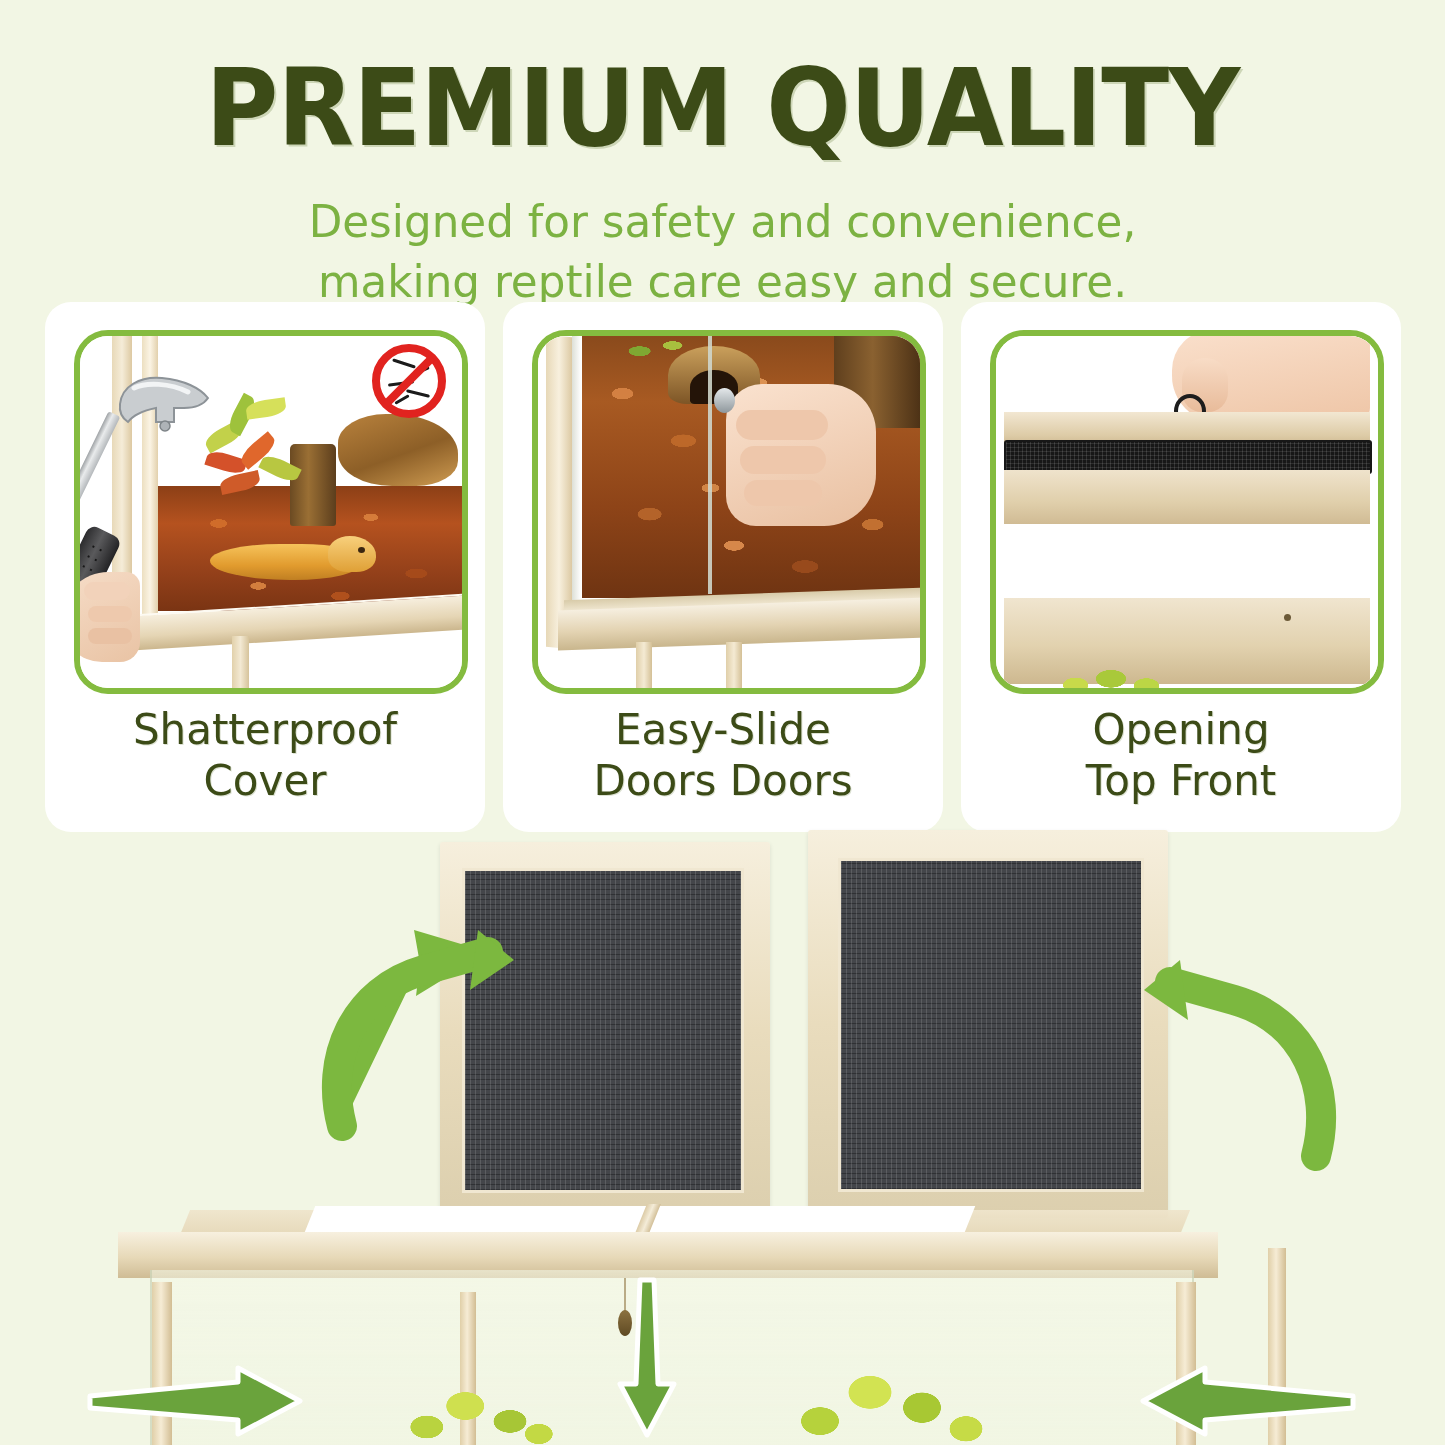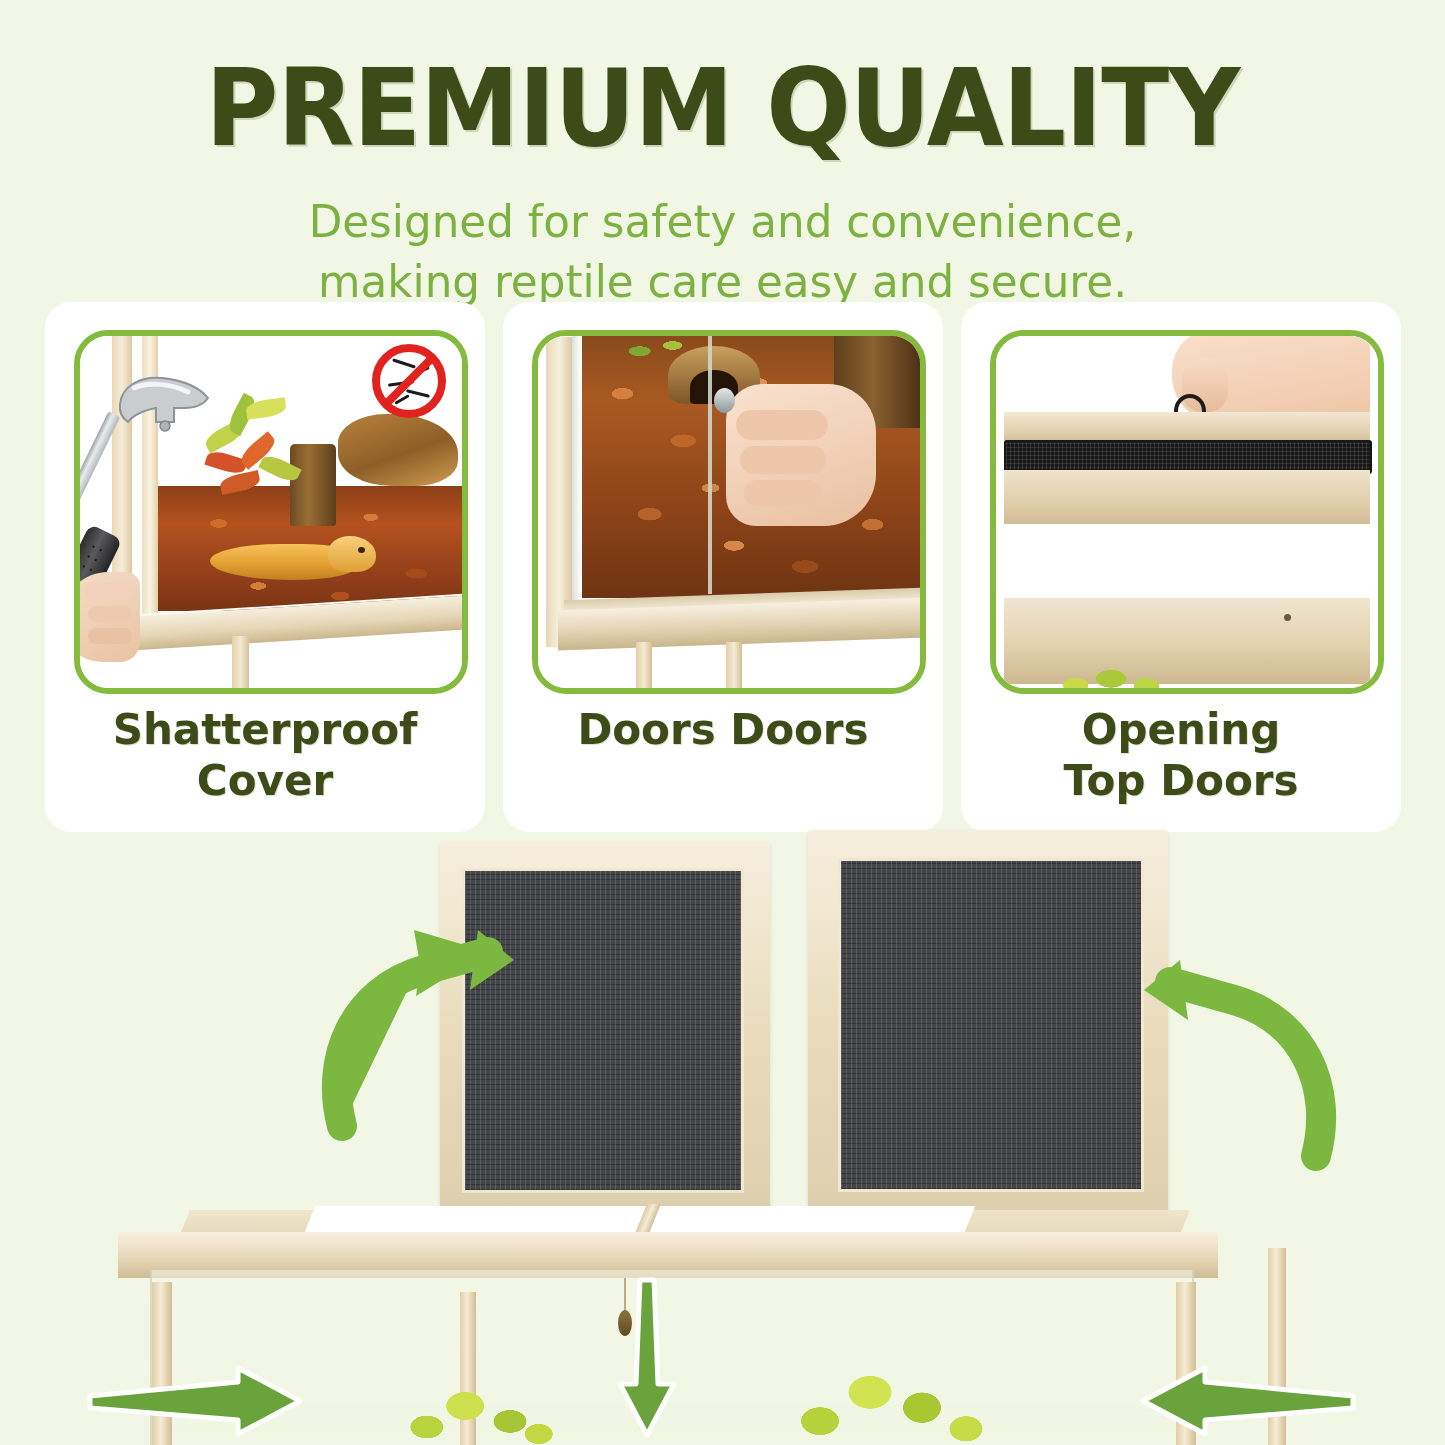--- a/index.html
+++ b/index.html
@@ -55,21 +55,21 @@
     border:6px solid #84bb3f;
     border-radius:34px;
     overflow:hidden;
     background:#ffffff;
   }
   .photo-inner{position:absolute;inset:0;overflow:hidden;}
   .card-label{
     position:absolute;left:0;right:0;top:402px;
     text-align:center;
     font-size:42px;line-height:1.22;
-    font-weight:bold;
+    font-weight:normal;
     color:#3c4b17;
     font-family:"DejaVu Sans", sans-serif;
     text-shadow:1px 1px 0 rgba(120,140,80,.25);
   }
   .card-label div{white-space:nowrap;}
 
   
   .p1-bg{position:absolute;inset:0;background:#ffffff;}
   .p1-woodpost{position:absolute;left:32px;top:0;width:20px;height:300px;
     background:linear-gradient(90deg,#e8d9b8,#f5ecd8,#ddc9a2);}
@@ -329,20 +329,21 @@
             <i style="left:18px;top:96px;width:78px;height:26px;"></i>
           </div>
           <div class="p2-knob"></div>
           <div class="p2-rail"></div>
           <div class="p2-base"></div>
           <div class="p2-leg1"></div>
           <div class="p2-leg2"></div>
         </div>
       </div>
       <div class="card-label">
+        <div>Easy-Slide</div>
         <div>Doors Doors</div>
       </div>
     </div>
 
     <div class="card">
       <div class="card-photo">
         <div class="photo-inner">
           <div class="p3-bg"></div>
           <div class="p3-hand"></div>
           <div class="p3-fing"></div>
@@ -350,21 +351,21 @@
           <div class="p3-woodtop"></div>
           <div class="p3-mesh"></div>
           <div class="p3-woodmid"></div>
           <div class="p3-woodbot"></div>
           <div class="p3-screw"></div>
           <div class="p3-plant"></div>
         </div>
       </div>
       <div class="card-label">
         <div>Opening</div>
-        <div>Top Doors</div>
+        <div>Top Front</div>
       </div>
     </div>
 
   </div>
 
   <div class="hero">
 
     <div class="lid" style="left:440px;top:12px;width:330px;height:375px;">
       <div class="meshpane" style="left:22px;top:26px;right:26px;bottom:24px;"></div>
     </div>

